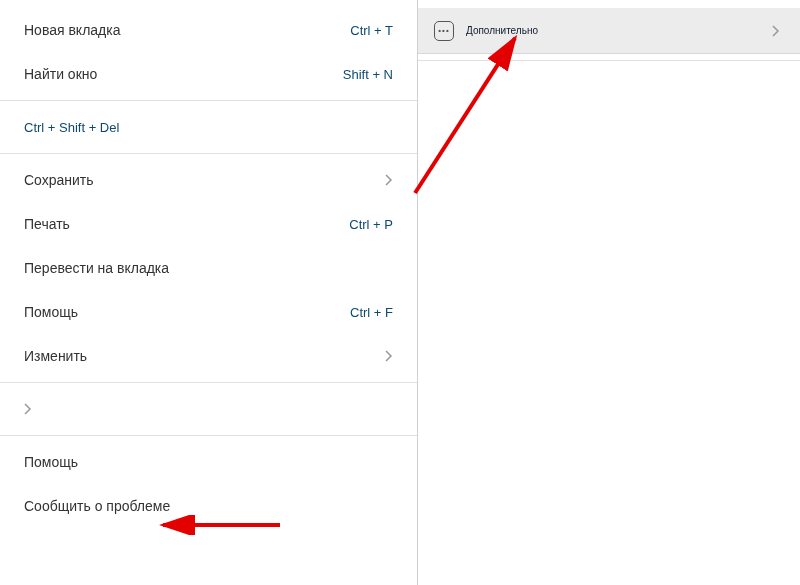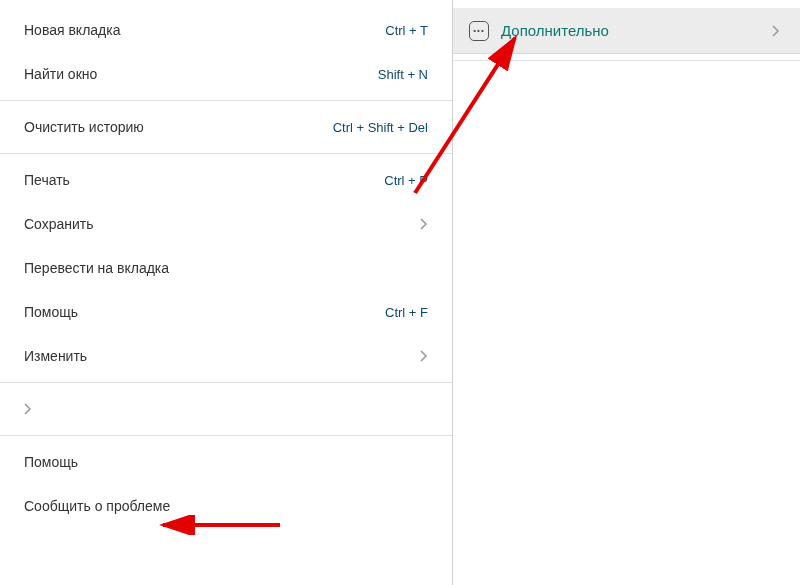--- a/index.html
+++ b/index.html
@@ -15,21 +15,21 @@
       width: 800px;
       height: 585px;
       overflow: hidden;
       position: relative;
     }
     .container {
       display: flex;
       height: 100%;
     }
     .left-panel {
-      width: 453px;
+      width: 418px;
       border-right: 1px solid #d0d0d0;
       background: #fff;
       padding-top: 8px;
     }
     .right-panel {
       flex: 1;
       background: #fff;
       padding-top: 8px;
     }
     .menu-item {
@@ -81,22 +81,22 @@
       border-radius: 5px;
       display: flex;
       align-items: center;
       justify-content: center;
       font-size: 8px;
       color: #555;
       letter-spacing: 1px;
       font-weight: bold;
     }
     .right-label {
-      color: #0f766e;
-      font-size: 15px;
+      color: #0f172a;
+      font-size: 10px;
     }
     .right-panel-divider {
       height: 1px;
       background: #e0e0e0;
       margin-top: 6px;
     }
     svg.arrow {
       position: absolute;
       pointer-events: none;
     }
@@ -112,37 +112,36 @@
       <span class="menu-shortcut">Ctrl + T</span>
     </div>
     <div class="menu-item">
       <span class="menu-label">Найти окно</span>
       <span class="menu-shortcut">Shift + N</span>
     </div>
 
     <div class="divider"></div>
 
     <div class="menu-item">
-      <span class="menu-label">Очистить историю</span>
       <span class="menu-shortcut">Ctrl + Shift + Del</span>
     </div>
 
     <div class="divider"></div>
 
+    <div class="menu-item">
+      <span class="menu-label">Сохранить</span>
+      <span class="chevron">
+        <svg width="8" height="12" viewBox="0 0 8 12">
+            <path d="M1 1 L6 6 L1 11" stroke="#999" stroke-width="1.5" fill="none"></path>
+          </svg>
+      </span>
+    </div>
     <div class="menu-item">
       <span class="menu-label">Печать</span>
       <span class="menu-shortcut">Ctrl + P</span>
-    </div>
-    <div class="menu-item">
-      <span class="menu-label">Сохранить</span>
-      <span class="chevron">
-        <svg width="8" height="12" viewBox="0 0 8 12">
-            <path d="M1 1 L6 6 L1 11" stroke="#999" stroke-width="1.5" fill="none"></path>
-          </svg>
-      </span>
     </div>
     <div class="menu-item">
       <span class="menu-label">Перевести на вкладка</span>
     </div>
     <div class="menu-item">
       <span class="menu-label">Помощь</span>
       <span class="menu-shortcut">Ctrl + F</span>
     </div>
     <div class="menu-item">
       <span class="menu-label">Изменить</span>

